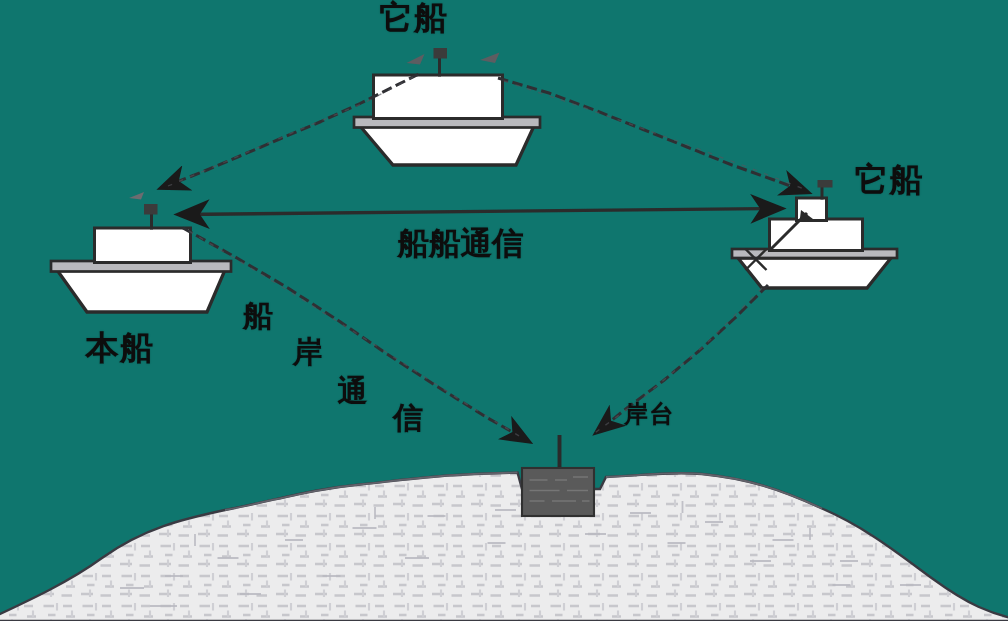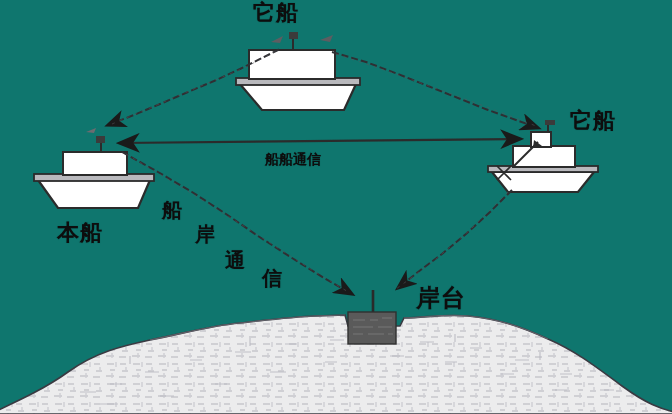--- a/index.html
+++ b/index.html
@@ -30,22 +30,22 @@
     font-family: "DejaVu Sans", sans-serif;
     font-weight: 700;
     white-space: nowrap;
     letter-spacing: 1px;
     line-height: 1;
     text-shadow: 0 0 1px rgba(0,0,0,0.35);
   }
   .lbl-topship  { left: 253px; top: 2px;   font-size: 22px; }
   .lbl-rightship{ left: 570px; top: 110px; font-size: 22px; }
   .lbl-ownship  { left: 57px;  top: 222px; font-size: 22px; }
-  .lbl-s2s      { left: 265px; top: 152px; font-size: 14px; letter-spacing: 0px; }
-  .lbl-shore    { left: 416px; top: 286px; font-size: 24px; }
+  .lbl-s2s      { left: 265px; top: 152px; font-size: 21px; letter-spacing: 0px; }
+  .lbl-shore    { left: 416px; top: 268px; font-size: 16px; }
 
   .diag-char {
     position: absolute;
     color: #0d0d0d;
     font-family: "DejaVu Sans", sans-serif;
     font-weight: 700;
     font-size: 20px;
     line-height: 1;
     text-shadow: 0 0 1px rgba(0,0,0,0.35);
   }

